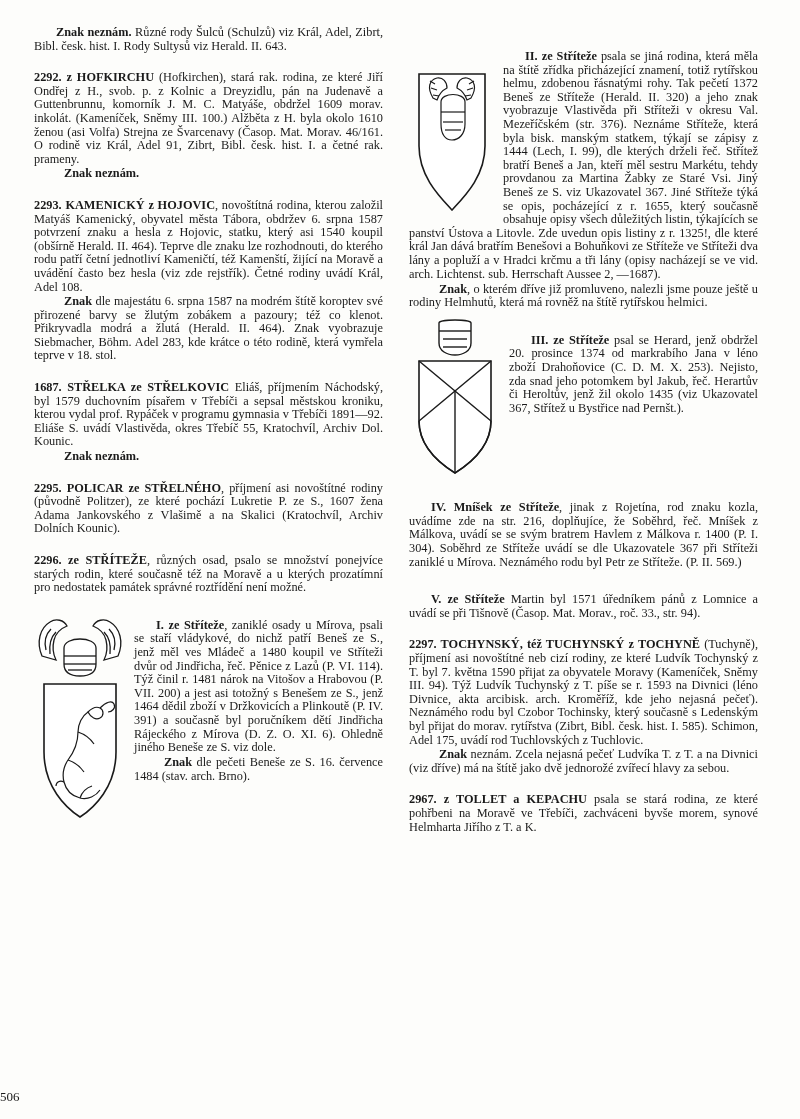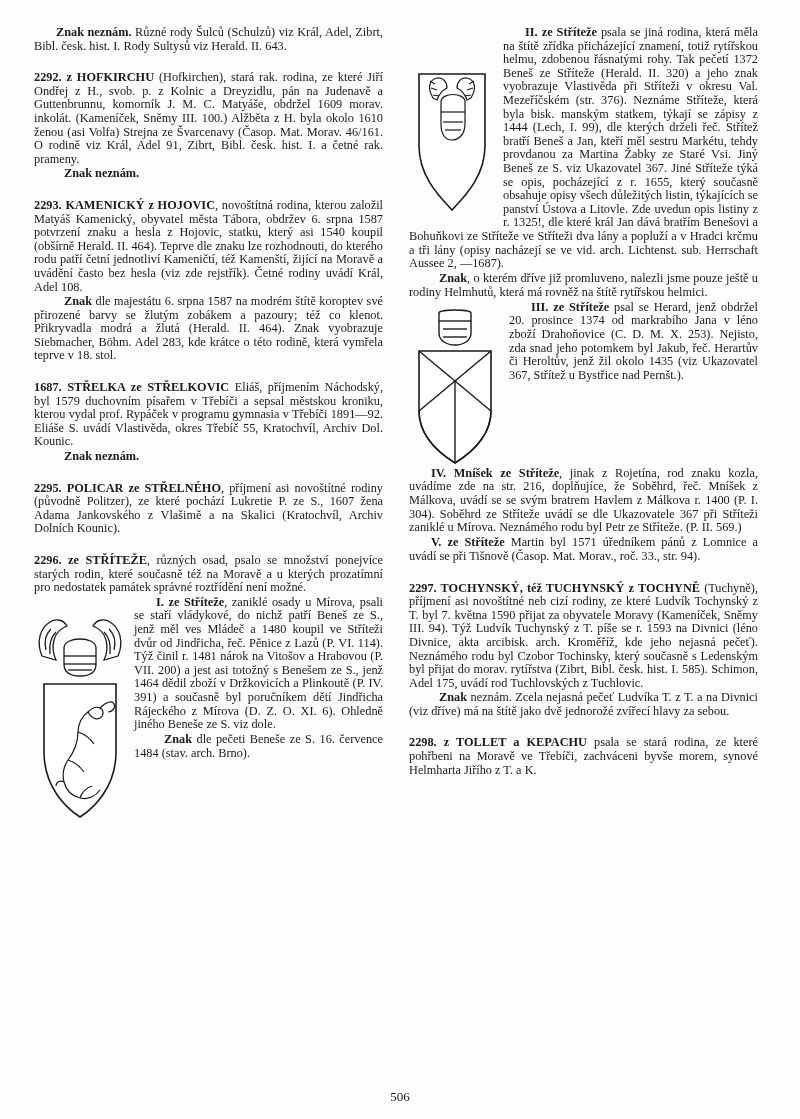--- a/index.html
+++ b/index.html
@@ -49,36 +49,37 @@
   }
   .indent {
     text-indent: 22px;
   }
   .indent-big {
     text-indent: 30px;
   }
   .bold { font-weight: bold; }
   .roman-head {
     text-indent: 22px;
+    margin-top: 24px;
   }
   .figure {
     float: left;
     margin: 2px 8px 2px 0;
   }
   .figure-right {
     float: left;
     margin: 2px 10px 0 4px;
   }
   .clear { clear: both; }
   .pageno {
     position: absolute;
     bottom: 14px;
     left: 0;
     width: 800px;
-    text-align: center;
+    text-align: left;
     font-size: 13px;
     font-family: "Liberation Serif", serif;
   }
   svg { display: block; }
 </style>
 </head>
 <body>
 
 <div class="page">
   <div class="columns">
@@ -190,18 +191,18 @@
       <p class="para roman-head"><span class="bold">III. ze Stříteže</span><span> psal se Herard, jenž obdržel 20. prosince 1374 od markrabího Jana v léno zboží Drahoňovice (C. D. M. X. 253). Nejisto, zda snad jeho potomkem byl Jakub, řeč. Herartův či Heroltův, jenž žil okolo 1435 (viz Ukazovatel 367, Střítež u Bystřice nad Pernšt.).</span></p>
       <div class="clear"></div>
 
       <p class="para roman-head"><span class="bold">IV. Mníšek ze Stříteže</span><span>, jinak z Rojetína, rod znaku kozla, uvádíme zde na str. 216, doplňujíce, že Soběhrd, řeč. Mníšek z Málkova, uvádí se se svým bratrem Havlem z Málkova r. 1400 (P. I. 304). Soběhrd ze Stříteže uvádí se dle Ukazovatele 367 při Stříteži zaniklé u Mírova. Neznámého rodu byl Petr ze Stříteže. (P. II. 569.)</span></p>
 
       <p class="para roman-head"><span class="bold">V. ze Stříteže</span><span> Martin byl 1571 úředníkem pánů z Lomnice a uvádí se při Tišnově (Časop. Mat. Morav., roč. 33., str. 94).</span></p>
 
       <p class="para entry"><span class="bold">2297. TOCHYNSKÝ, též TUCHYNSKÝ z TOCHYNĚ</span><span> (Tuchyně), příjmení asi novoštítné neb cizí rodiny, ze které Ludvík Tochynský z T. byl 7. května 1590 přijat za obyvatele Moravy (Kameníček, Sněmy III. 94). Týž Ludvík Tuchynský z T. píše se r. 1593 na Divnici (léno Divnice, akta arcibisk. arch. Kroměříž, kde jeho nejasná pečeť). Neznámého rodu byl Czobor Tochinsky, který současně s Ledenským byl přijat do morav. rytířstva (Zibrt, Bibl. česk. hist. I. 585). Schimon, Adel 175, uvádí rod Tuchlovských z Tuchlovic.</span></p>
       <p class="para indent-big"><span class="bold">Znak</span><span> neznám. Zcela nejasná pečeť Ludvíka T. z T. a na Divnici (viz dříve) má na štítě jako dvě jednorožé zvířecí hlavy za sebou.</span></p>
 
-      <p class="para entry"><span class="bold">2298. z TOLLET a KEPACHU</span><span> psala se stará rodina, ze které pohřbeni na Moravě ve Třebíči, zachváceni byvše morem, synové Helmharta Jiřího z T. a K.</span></p>
+      <p class="para entry"><span class="bold">2967. z TOLLET a KEPACHU</span><span> psala se stará rodina, ze které pohřbeni na Moravě ve Třebíči, zachváceni byvše morem, synové Helmharta Jiřího z T. a K.</span></p>
     </div>
   </div>
 
   <div class="pageno">506</div>
 </div>
 
 </body></html>

